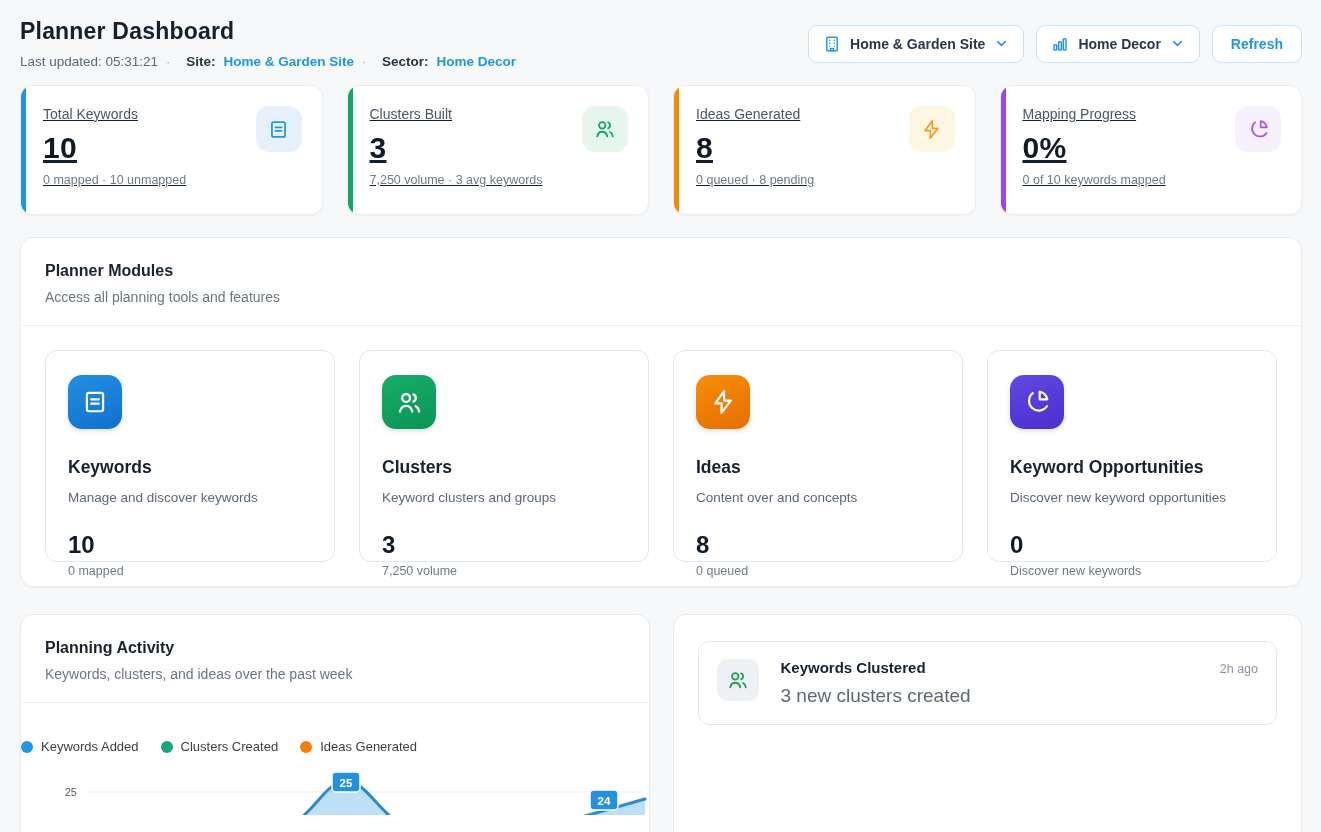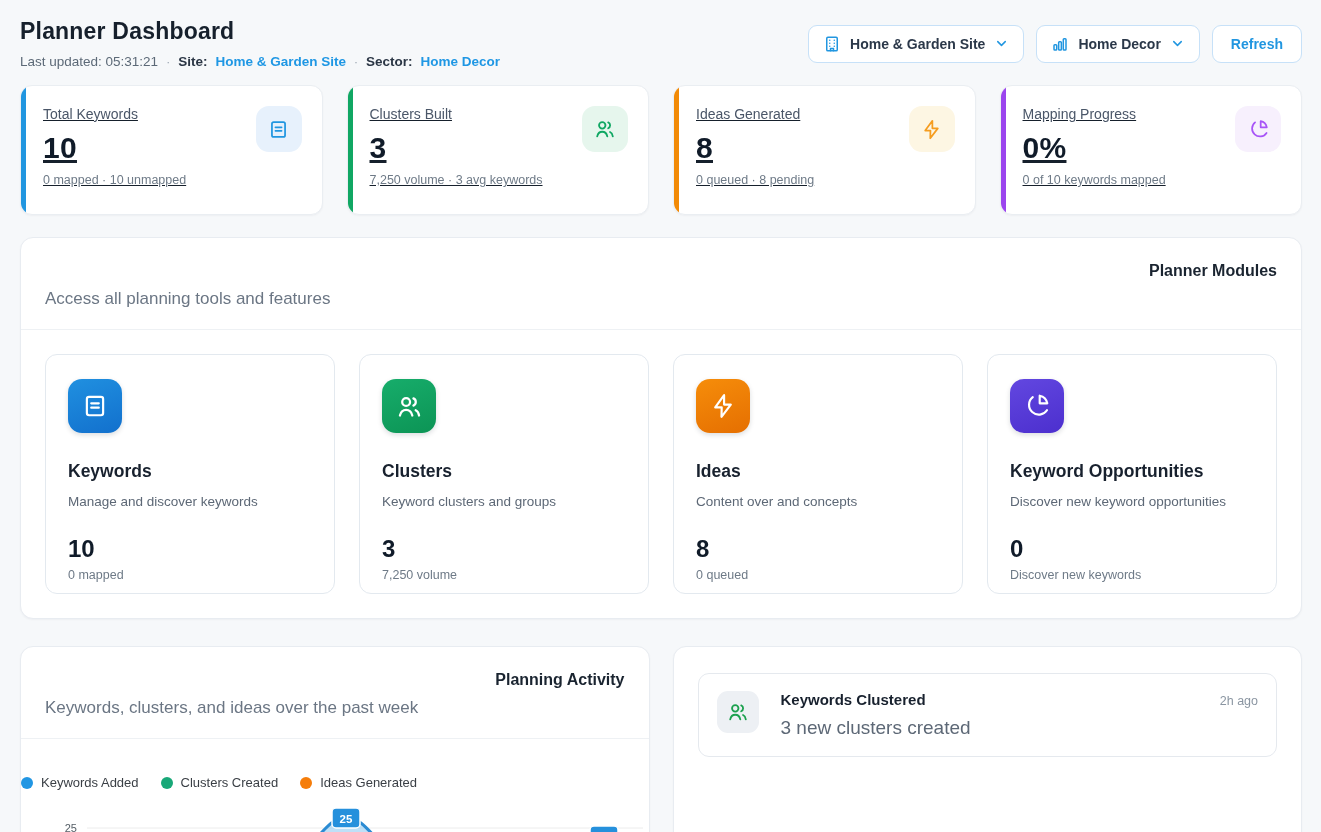--- a/index.html
+++ b/index.html
@@ -8,21 +8,21 @@
     background: #f6f8fa;
     font-family: "Liberation Sans", "DejaVu Sans", sans-serif;
     color: #16202c;
   }
   .wrap { padding: 18px 19px 0 20px; }
 
   
   .header { display: flex; justify-content: space-between; align-items: center; margin-bottom: 16px; }
   .page-title { font-size: 23px; font-weight: 700; letter-spacing: .2px; color: #16202c; }
   .meta { margin-top: 9px; font-size: 13.5px; color: #5c6977; display: flex; align-items: center; gap: 8px; }
-  .meta .lbl { font-weight: 700; color: #2b3645; }
+  .meta .lbl { font-weight: 700; color: #2b3645; margin-left: 8px; }
   .meta .link { color: #1f97e4; font-weight: 600; }
   .meta .sep { color: #9aa5b1; font-size: 12px; }
   .controls { display: flex; gap: 12px; align-items: center; }
   .select-btn, .refresh-btn {
     height: 38px; background: #fff; border: 1.5px solid #c7e1f8; border-radius: 9px;
     display: flex; align-items: center; gap: 9px; padding: 0 14px;
     font-size: 14px; font-weight: 600; color: #2b3849; cursor: pointer;
   }
   .refresh-btn { color: #2196e0; padding: 0 18px; }
   .select-btn svg, .refresh-btn svg { display: block; }
@@ -49,27 +49,27 @@
   .bg-blue   { background: #e7f1fc; } .bg-green  { background: #e6f6ed; }
   .bg-cream  { background: #fdf6e3; } .bg-purple { background: #f7f0fd; }
 
   
   .panel {
     background: #fff; border: 1px solid #e8ecf1; border-radius: 13px;
     box-shadow: 0 1px 2px rgba(16,24,40,.04); overflow: hidden;
   }
   .modules-panel { margin-top: 22px; }
   .panel-head { padding: 24px 24px 20px; border-bottom: 1px solid #eef1f4; }
-  .panel-title { font-size: 16px; font-weight: 600; color: #1a2430; text-align: right; }
-  .panel-sub { font-size: 17px; color: #6b7684; margin-top: 9px; }
+  .panel-title { font-size: 16px; font-weight: 600; color: #1a2430; }
+  .panel-sub { font-size: 14px; color: #6b7684; margin-top: 9px; }
 
   
   .modules-grid { display: grid; grid-template-columns: repeat(4, 1fr); gap: 24px; padding: 24px; }
   .module-card {
-    border: 1px solid #e3e9ef; border-radius: 12px; padding: 24px 22px; height: 240px;
+    border: 1px solid #e3e9ef; border-radius: 12px; padding: 24px 22px; height: 212px;
     background: #fff; cursor: pointer;
   }
   .module-icon {
     width: 54px; height: 54px; border-radius: 14px;
     display: flex; align-items: center; justify-content: center;
     box-shadow: 0 2px 5px rgba(16,24,40,.15);
   }
   .mi-blue   { background: linear-gradient(160deg,#2090e0,#1270cd); }
   .mi-green  { background: linear-gradient(160deg,#17ad6b,#0c9455); }
   .mi-orange { background: linear-gradient(160deg,#f68d0a,#e56f01); }

